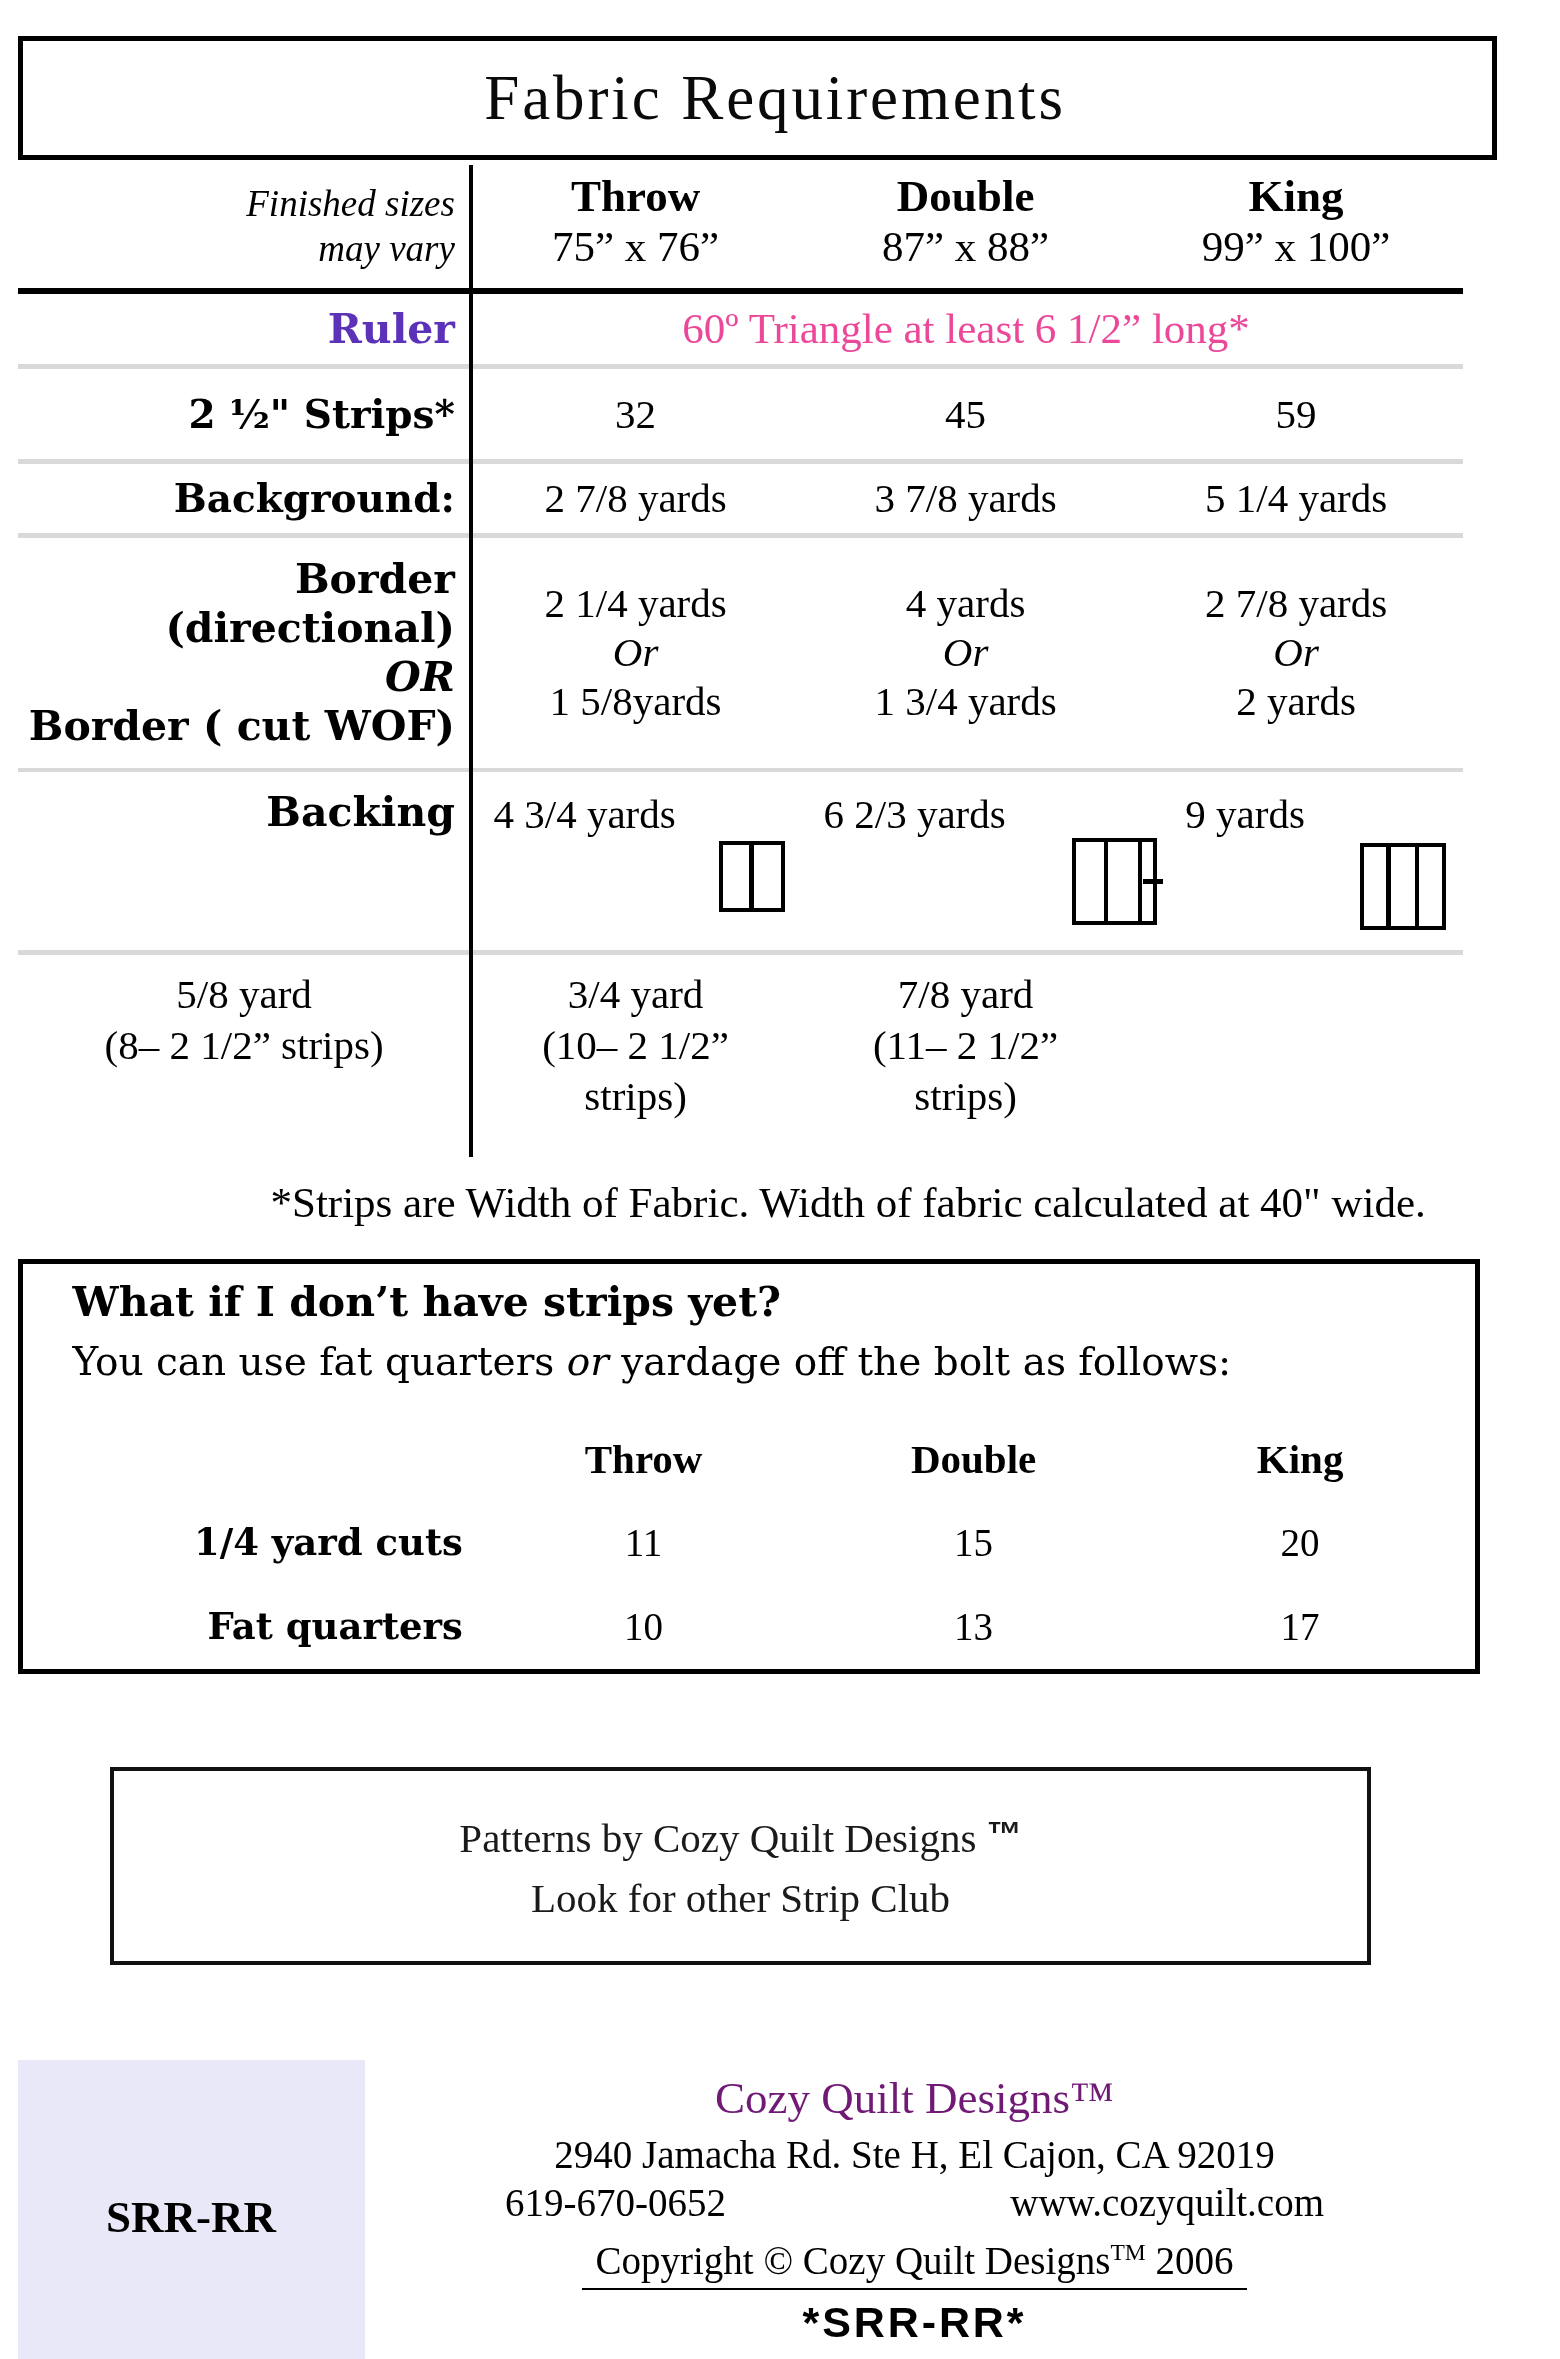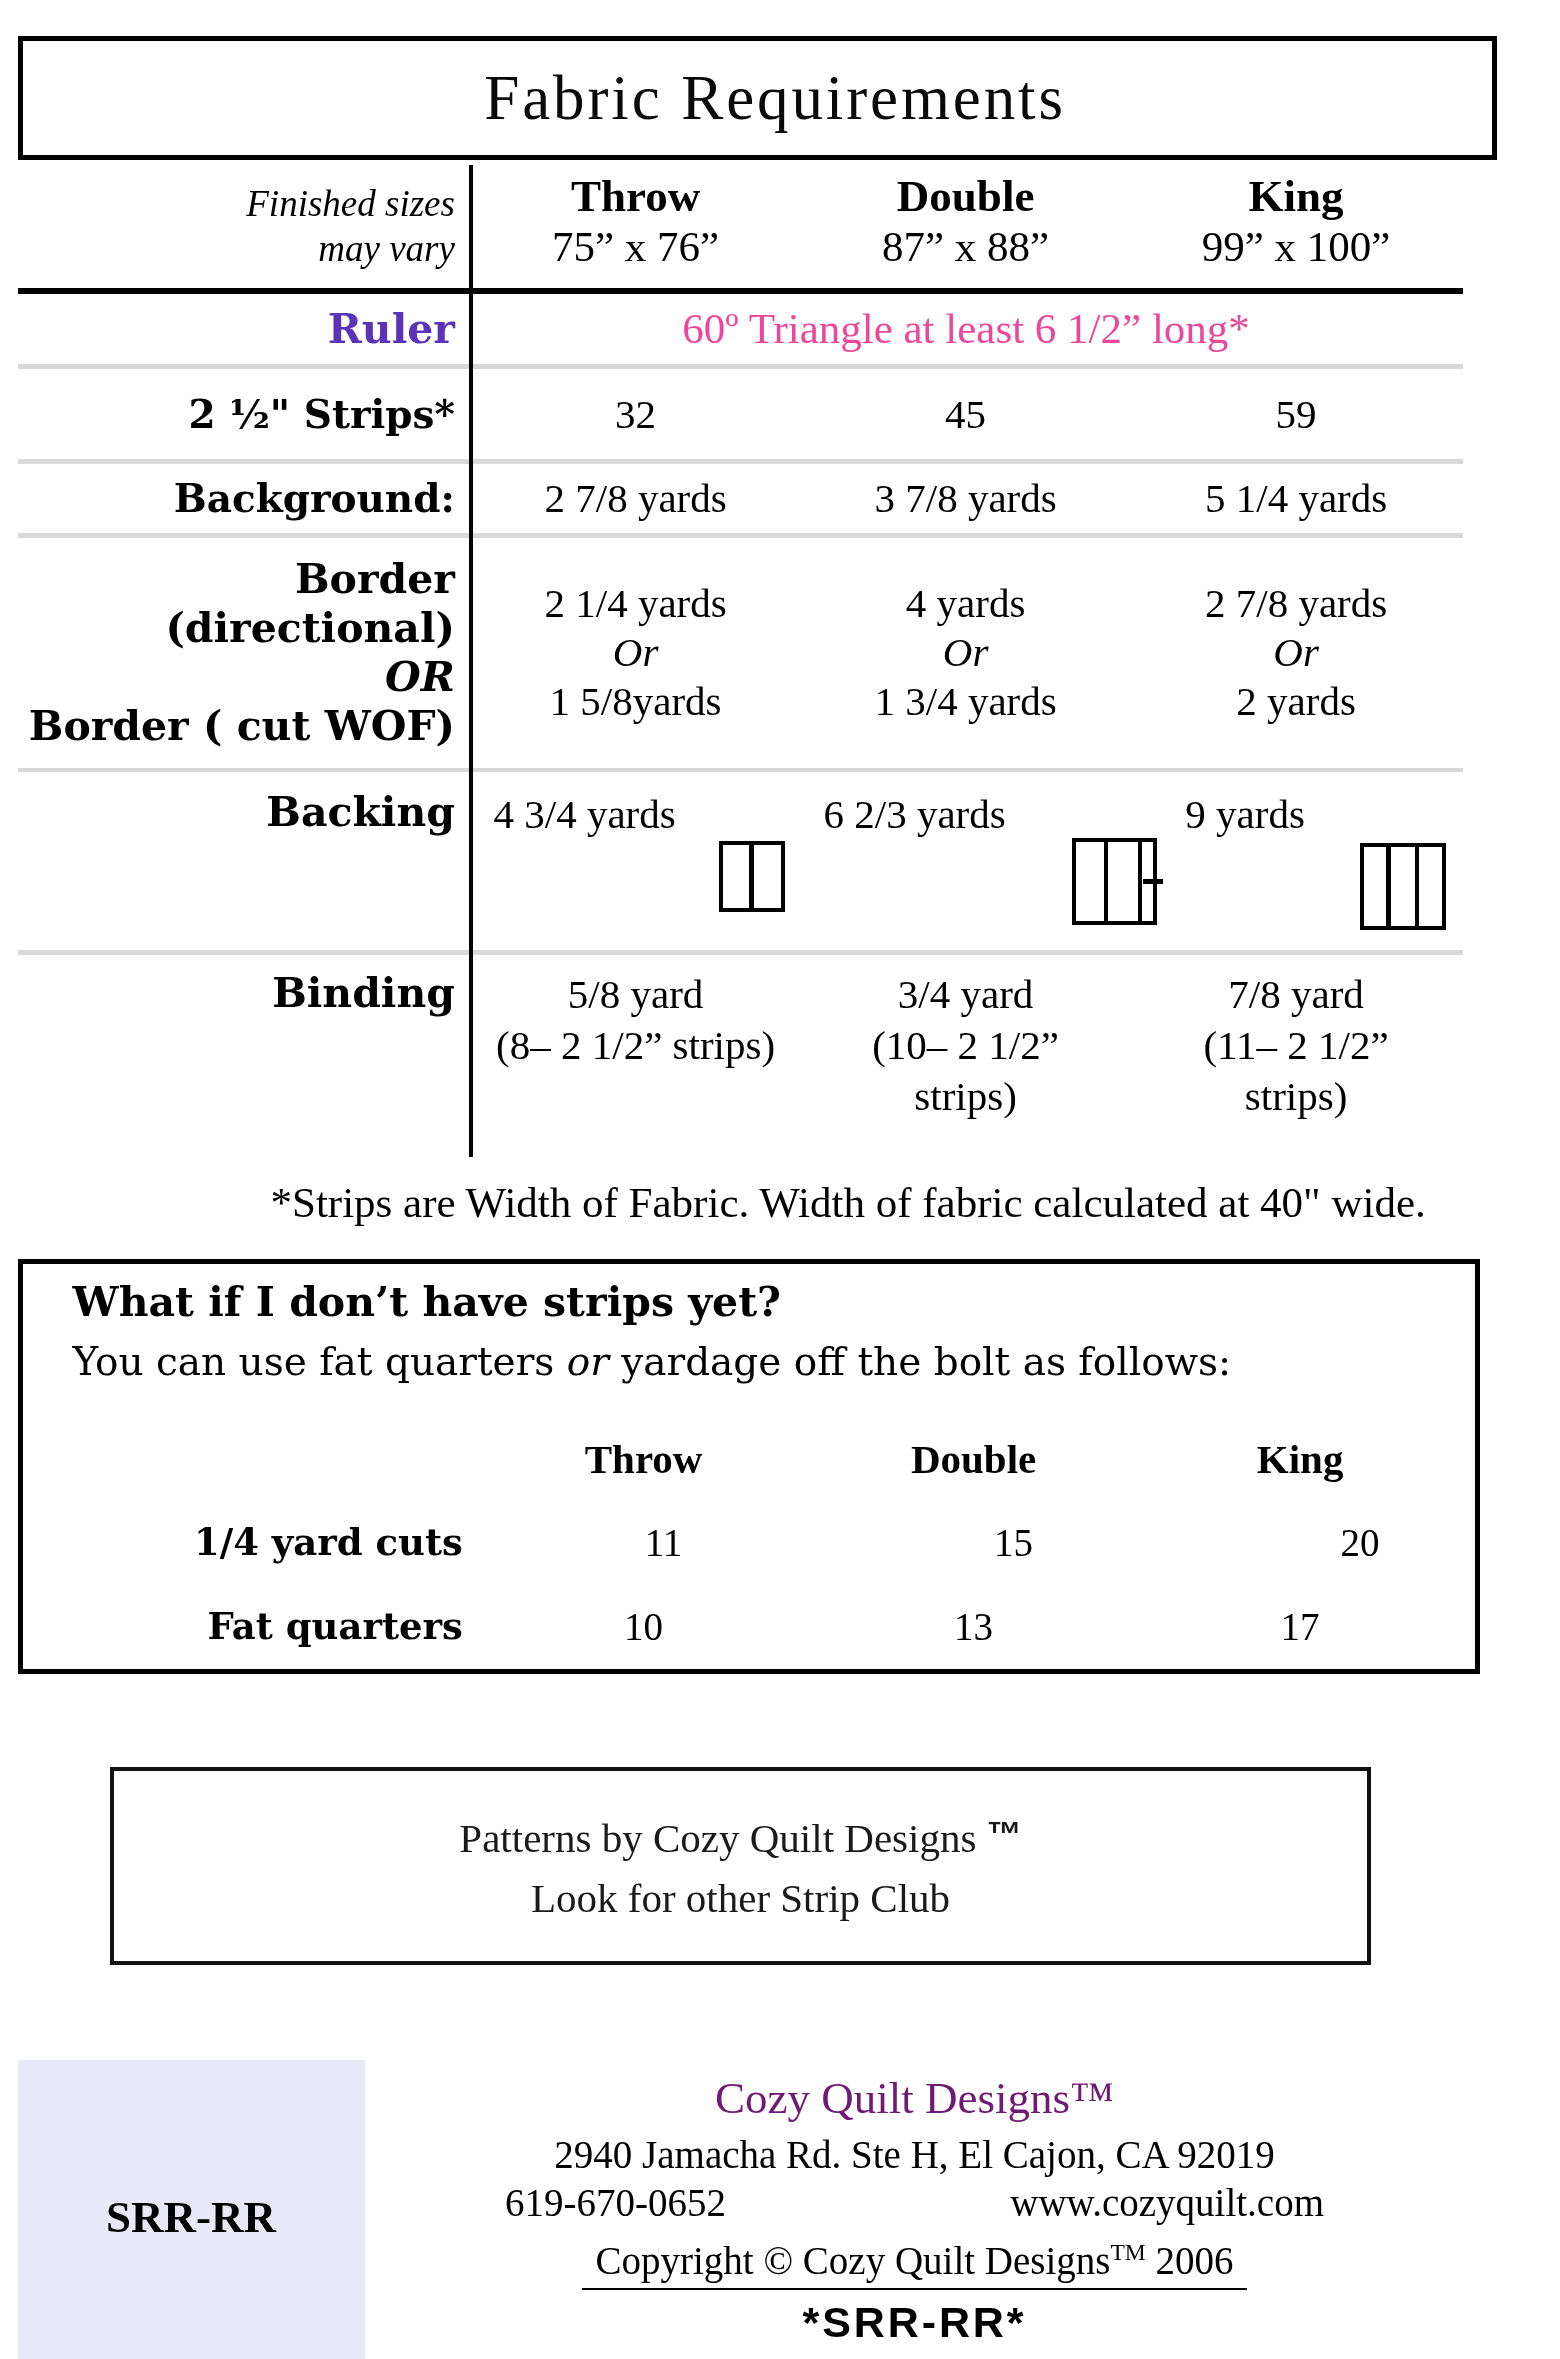--- a/index.html
+++ b/index.html
@@ -97,21 +97,21 @@
   .whatif h2 {
     margin:13.7px 0 0 29px; font-family:"DejaVu Serif", serif;
     font-size:41px; font-weight:bold;
   }
   .whatif .sentence {
     margin:13.7px 0 0 29px; font-family:"DejaVu Serif", serif; font-size:39px;
   }
   .whatif .sentence .it { font-style:italic; }
   .wi-grid { display:grid; grid-template-columns:435px 330px 330px 323px; margin-top:51px; }
   .wi-grid.hdr { margin-top:51px; }
-  .wi-grid.r1 { margin-top:37px;gap:20px; }
+  .wi-grid.r1 { margin-top:37px; }
   .wi-grid.r2 { margin-top:39px; }
   .wi-grid .h { text-align:center; font-weight:bold; font-size:41px; }
   .wi-grid .l { text-align:right; padding-right:15.7px; font-family:"DejaVu Serif", serif;
                 font-weight:bold; font-size:37px; }
   .wi-grid .n { text-align:center; font-size:39px; }
 
   
   .lookfor {
     position:absolute; left:110px; top:1767px; width:1253px; height:190px;
     border:4.9px solid #111; display:flex; flex-direction:column;
@@ -239,21 +239,20 @@
     </div>
     <div class="diag diag-king">
       <div class="dv dv1"></div>
       <div class="dv dv2"></div>
     </div>
   </div>
 
   <div class="hr-gray"></div>
 
   <div class="row binding">
-    <div class="lab">Binding</div>
     <div class="val bv">
       <div>5/8 yard</div>
       <div>(8– 2 1/2” strips)</div>
       <div></div>
     </div>
     <div class="val bv">
       <div>3/4 yard</div>
       <div>(10– 2 1/2”</div>
       <div>strips)</div>
     </div>

